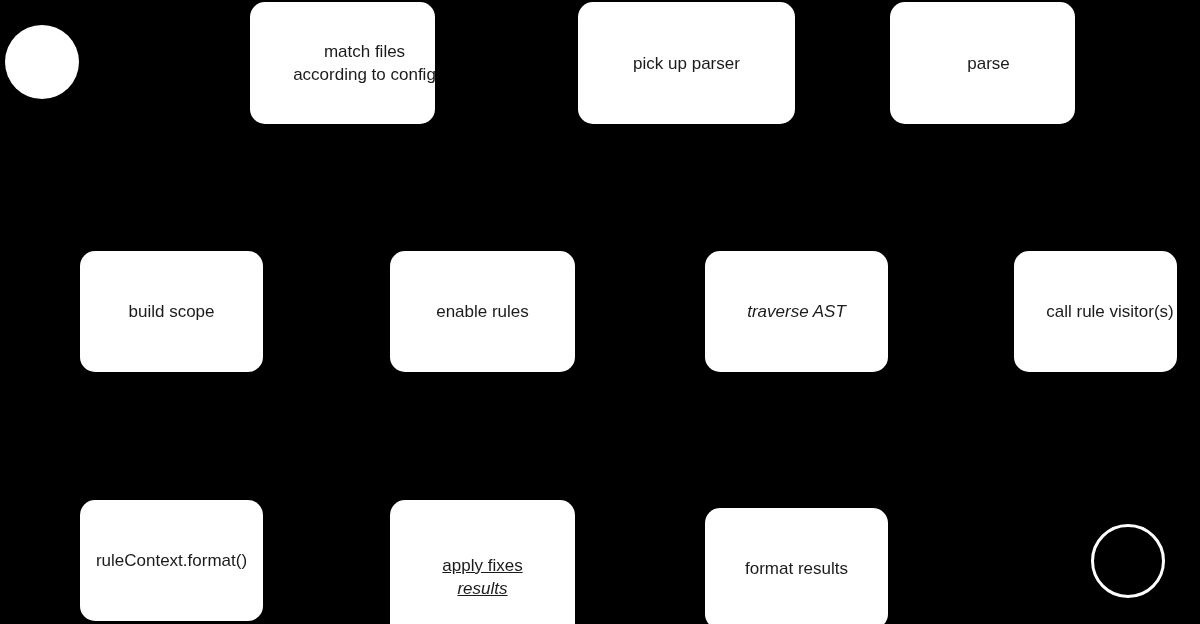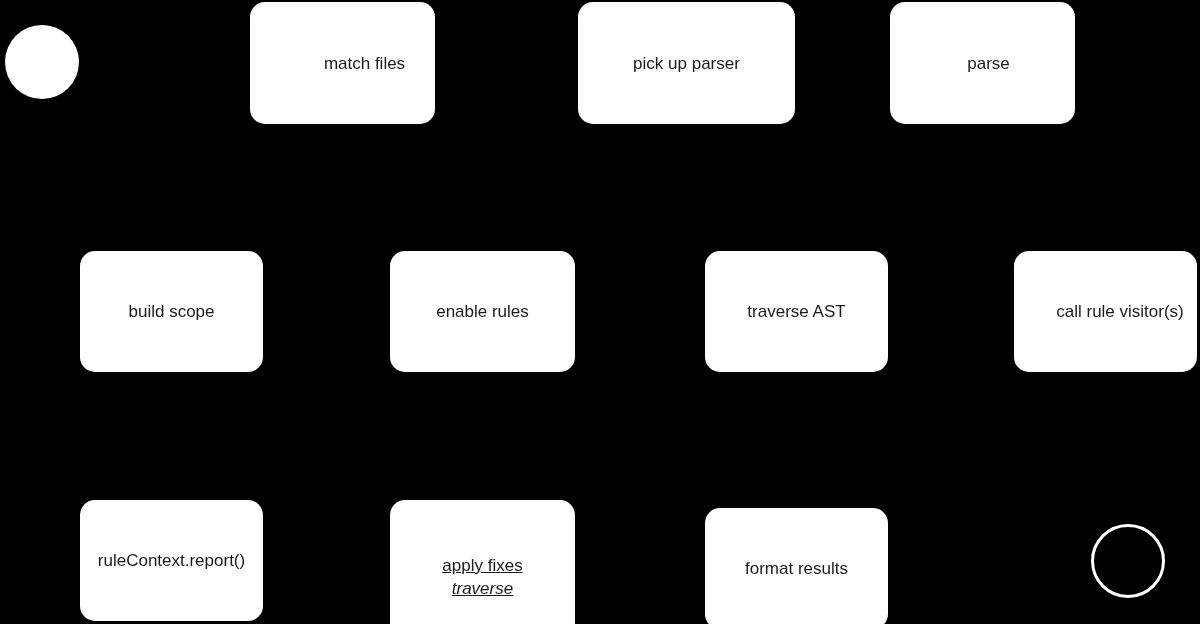--- a/index.html
+++ b/index.html
@@ -44,35 +44,36 @@
     border: 3px solid #ffffff;
     border-radius: 50%;
     left: 1091px; top: 524px; width: 74px; height: 74px;
   }
   
   .n-match   { left: 250px;  top: 2px;   width: 185px; height: 122px; padding-left: 44px; }
   .n-parser  { left: 578px;  top: 2px;   width: 217px; height: 122px; }
   .n-parse   { left: 890px;  top: 2px;   width: 185px; height: 122px; padding-left: 12px; }
   .n-scope   { left: 80px;   top: 251px; width: 183px; height: 121px; text-align: right; }
   .n-rules   { left: 390px;  top: 251px; width: 185px; height: 121px; }
-  .n-ast     { left: 705px;  top: 251px; width: 183px; height: 121px; }
-  .n-visitor { left: 1014px; top: 251px; width: 183px; height: 121px; padding-left: 29px; }
+  .n-ast     { left: 705px;  top: 251px; width: 183px; height: 121px; font-style: italic; }
+  .n-visitor { left: 1014px; top: 251px; width: 163px; height: 121px; padding-left: 29px; }
   .n-report  { left: 80px;   top: 500px; width: 183px; height: 121px; }
   .n-fixes   { left: 390px;  top: 500px; width: 185px; height: 154px; text-decoration: underline; }
   .n-format  { left: 705px;  top: 500px; width: 183px; height: 121px; margin-top: 8px; }
 </style>
 </head>
 <body>
 
 <div class="canvas">
 
   <div class="node start"></div>
 
   <div class="node act n-match">
     <div class="lbl">match files</div>
+    <div class="lbl">according to config</div>
   </div>
 
   <div class="node act n-parser">
     <div class="lbl">pick up parser</div>
   </div>
 
   <div class="node act n-parse">
     <div class="lbl">parse</div>
   </div>
 
@@ -86,26 +87,26 @@
 
   <div class="node act n-ast">
     <div class="lbl">traverse AST</div>
   </div>
 
   <div class="node act n-visitor">
     <div class="lbl">call rule visitor(s)</div>
   </div>
 
   <div class="node act n-report">
-    <div class="lbl">ruleContext.report()</div>
+    <div class="lbl">ruleContext.format()</div>
   </div>
 
   <div class="node act n-fixes">
     <div class="lbl">apply fixes</div>
-    <div class="lbl sub">traverse</div>
+    <div class="lbl sub">results</div>
   </div>
 
   <div class="node act n-format">
     <div class="lbl">format results</div>
   </div>
 
   <div class="node end"></div>
 
 </div>
 

